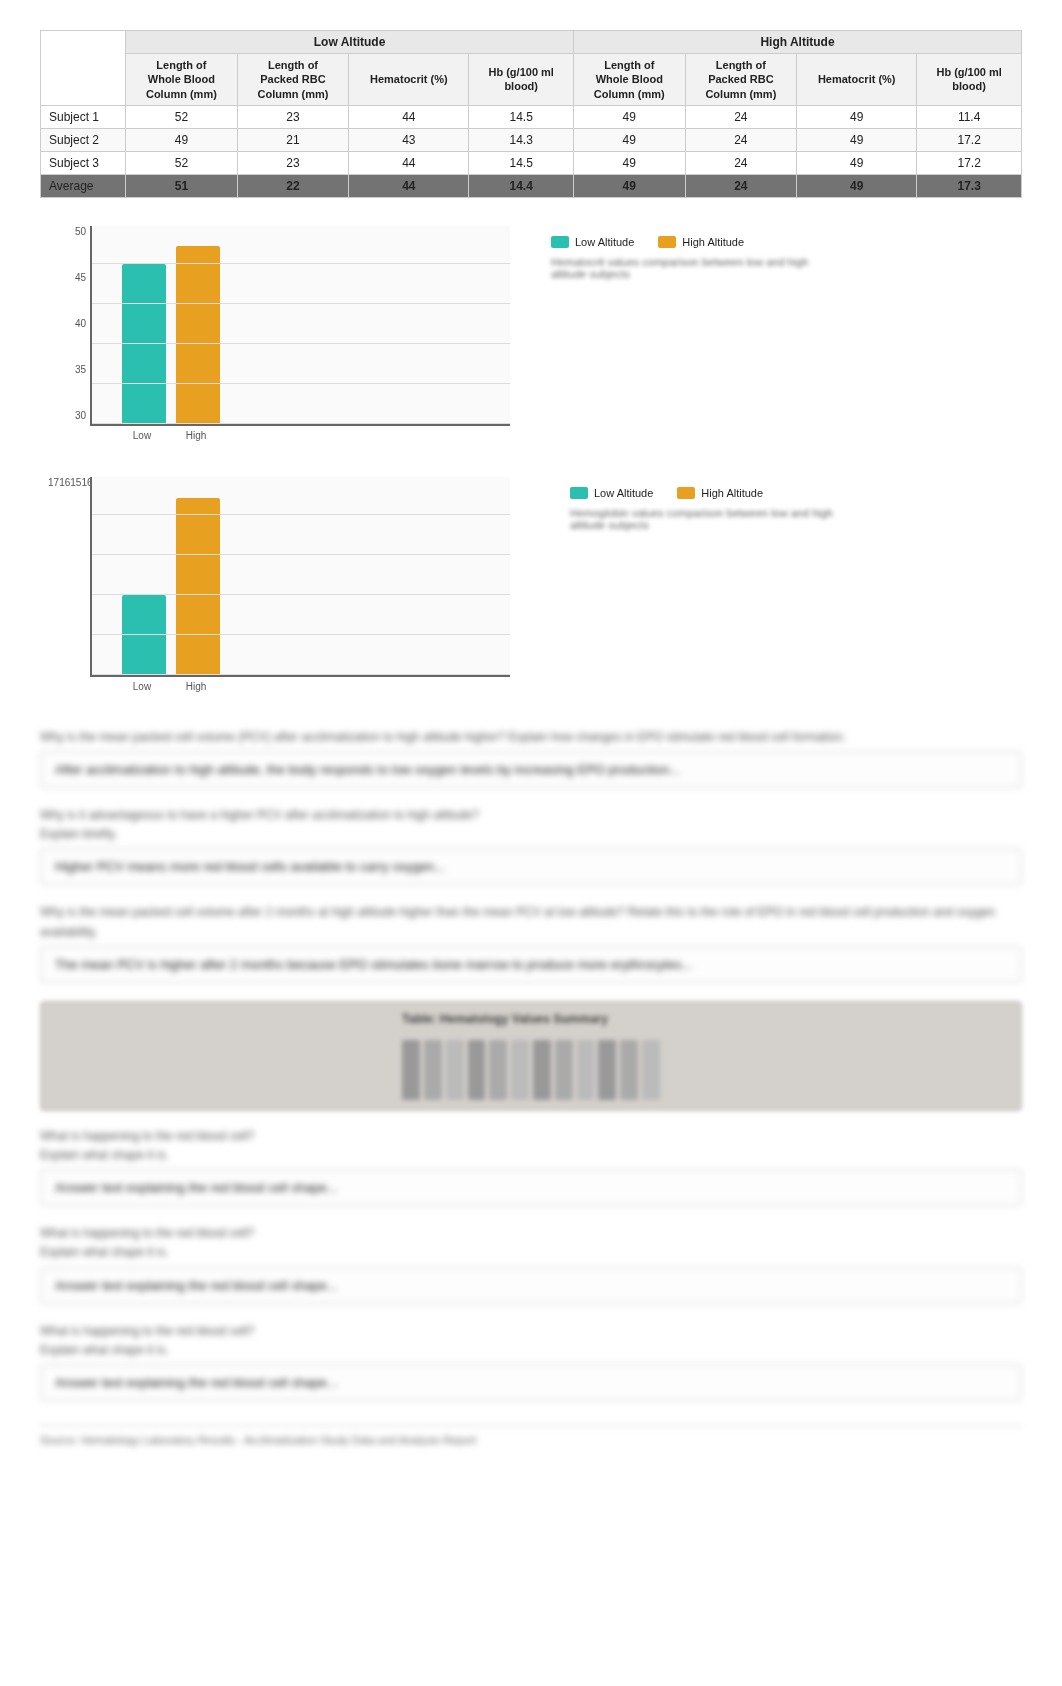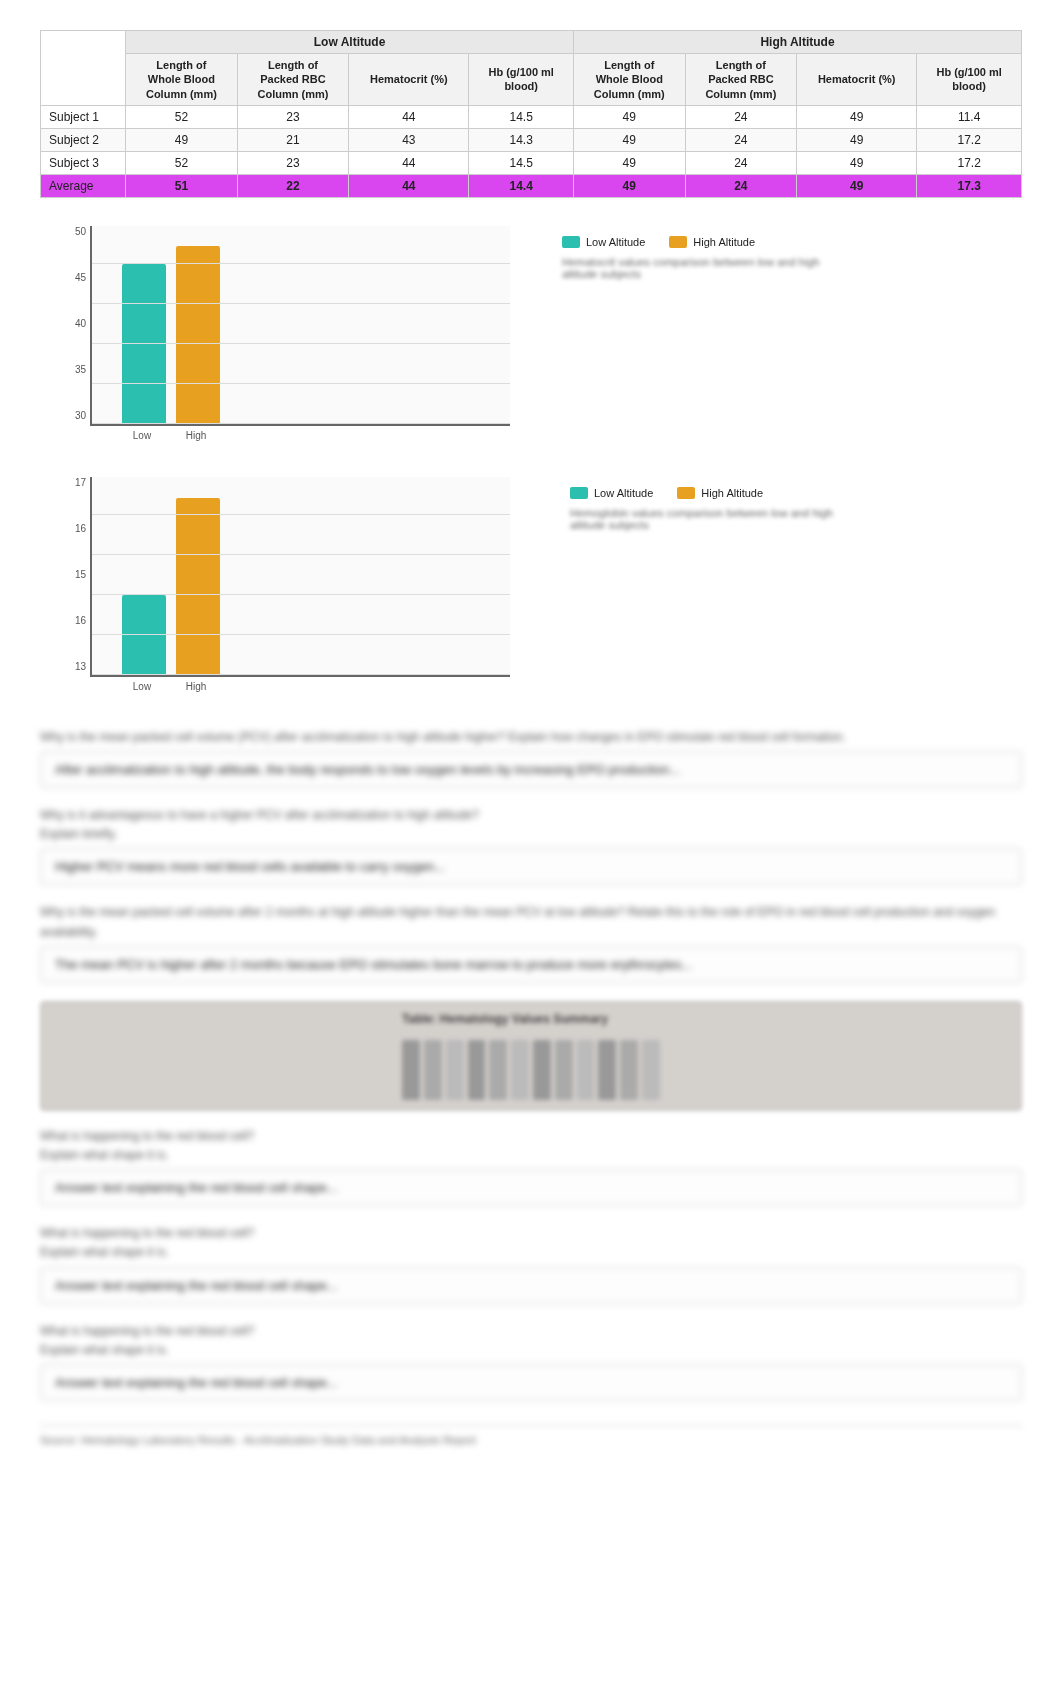--- a/index.html
+++ b/index.html
@@ -35,21 +35,21 @@
     }
     .data-table thead tr:nth-child(2) th {
       background: #f2f2f2;
       font-size: 11px;
       line-height: 1.3;
     }
     .data-table tbody tr:nth-child(even) {
       background: #f9f9f9;
     }
     .data-table tbody tr.average-row {
-      background: #d946ef;
+      background: #737373;
       font-weight: bold;
     }
     .data-table td:first-child {
       text-align: left;
       font-weight: normal;
     }
     .col-group-low { background: #eaeaea; }
     .col-group-high { background: #eaeaea; }
 
     
@@ -205,21 +205,21 @@
           <td>49</td>
           <td>24</td>
           <td>49</td>
           <td>17.3</td>
         </tr>
       </tbody>
   </table>
 </div>
 
 <div class="chart-section">
-  <div style="display:flex; align-items:flex-start; gap:52px;">
+  <div style="display:flex; align-items:flex-start; gap:41px;">
     <div style="position:relative; margin-left: 50px;">
 
       <div style="position:absolute; left:-42px; top:0; bottom:20px; display:flex; flex-direction:column; justify-content:space-between; font-size:10px; color:#555; text-align:right; width:38px;">
         <span>50</span>
         <span>45</span>
         <span>40</span>
         <span>35</span>
         <span>30</span>
       </div>
 
@@ -258,21 +258,21 @@
         Hematocrit values comparison between low and high altitude subjects
       </div>
     </div>
   </div>
 </div>
 
 <div class="chart-section">
   <div style="display:flex; align-items:flex-start; gap:60px;">
     <div style="position:relative; margin-left: 50px;">
 
-      <div style="position:absolute; left:-42px; top:0; bottom:20px; display:flex; flex-direction:column; justify-content:space-between; font-size:10px; color:#555; text-align:right; width:38px;">
+      <div style="position:absolute; left:-42px; top:0; bottom:20px; display:flex; justify-content:space-between; font-size:10px; color:#555; text-align:right; width:38px;">
         <span>17</span>
         <span>16</span>
         <span>15</span>
         <span>16</span>
         <span>13</span>
       </div>
 
       <div class="chart-area" style="width:420px; height:200px;">
 
         <div class="grid-line" style="bottom:160px;"></div>

